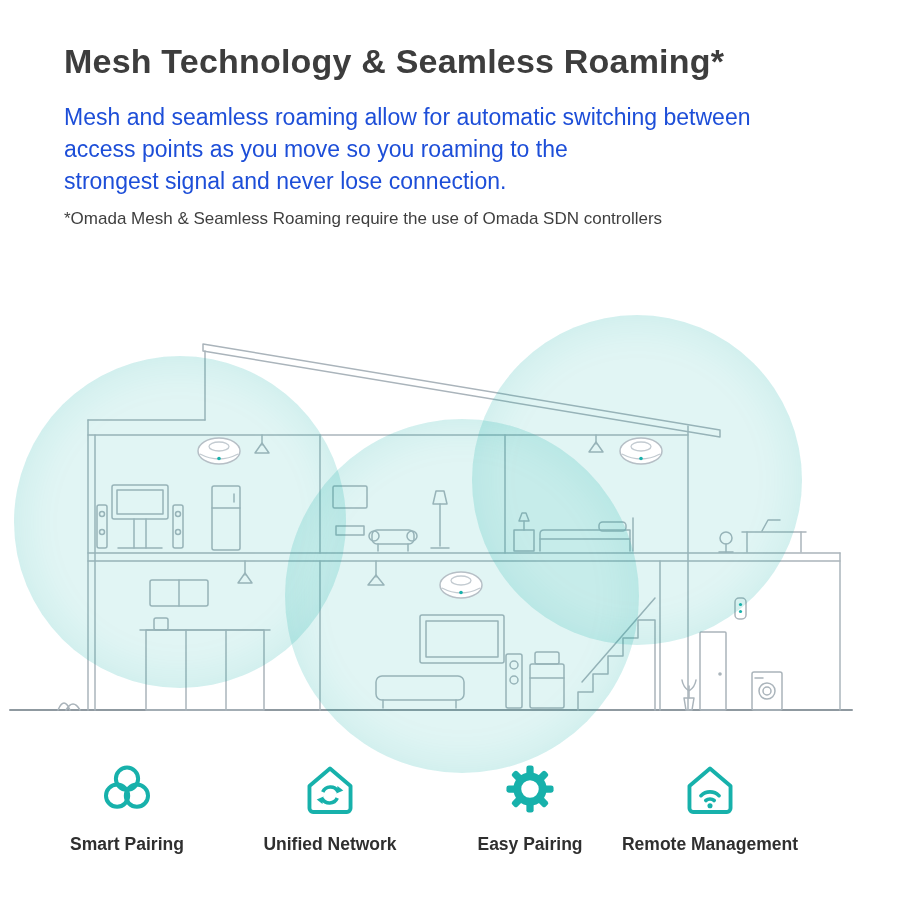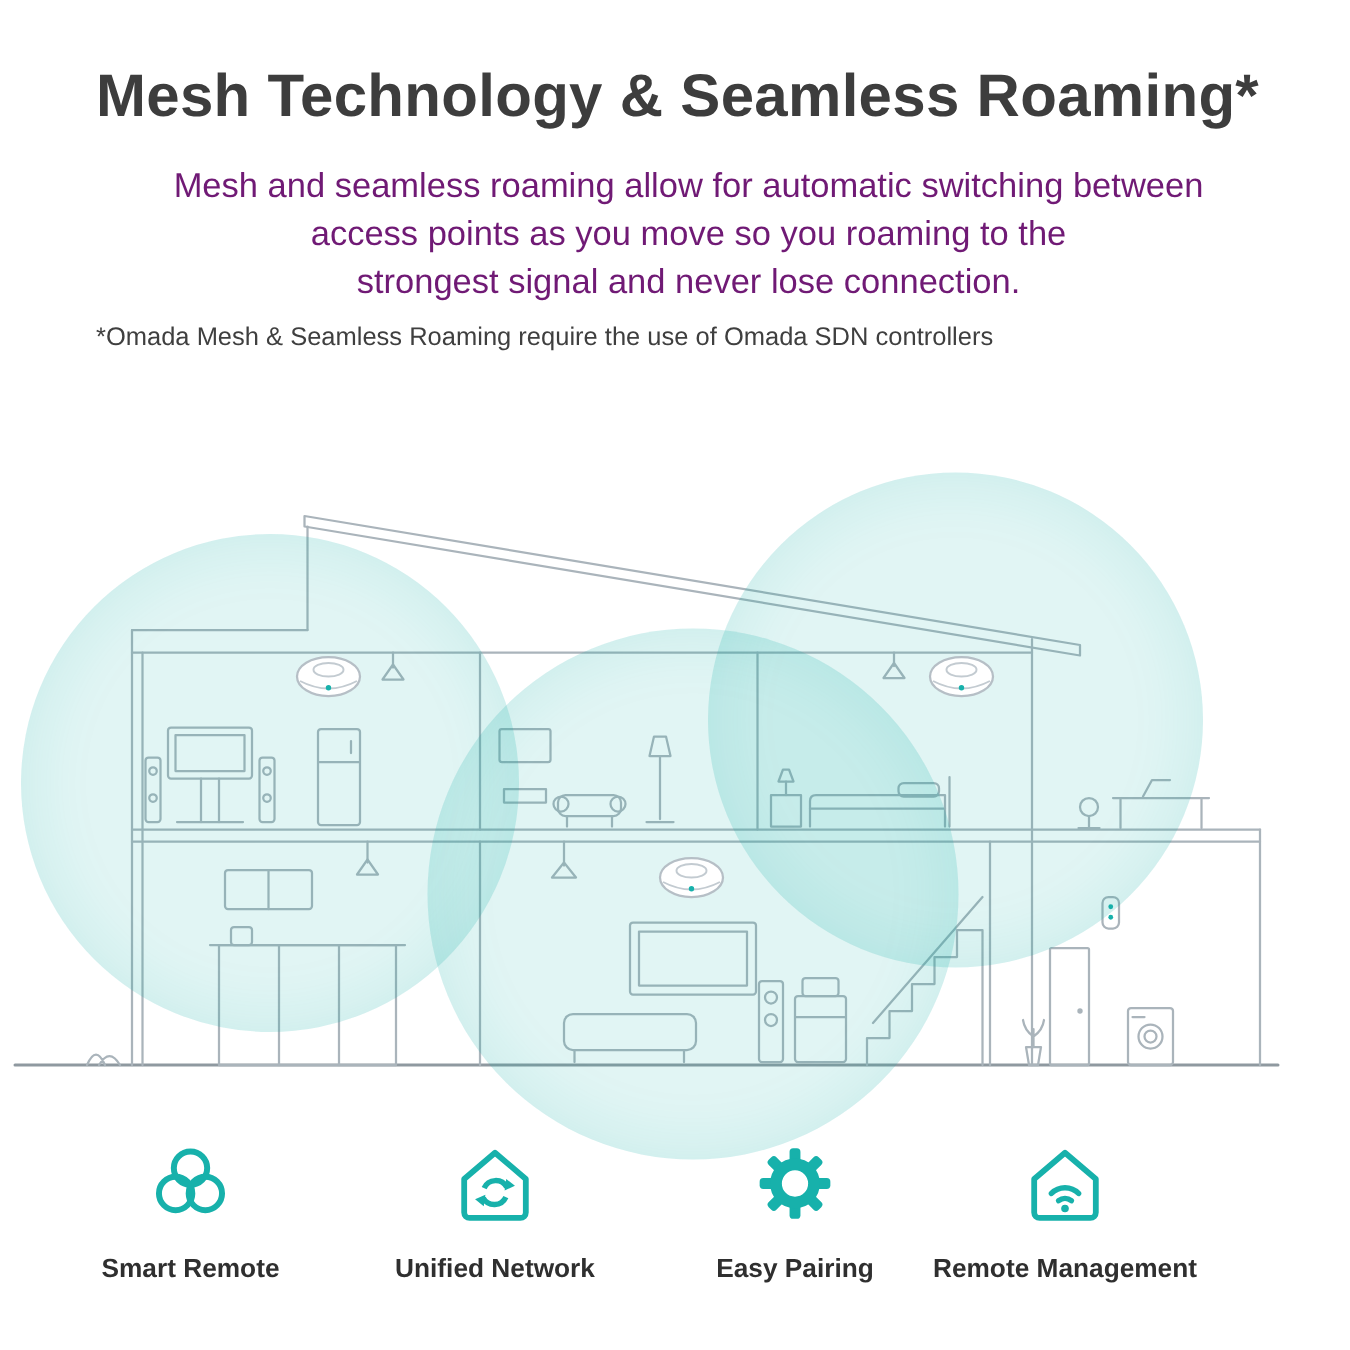--- a/index.html
+++ b/index.html
@@ -1,22 +1,22 @@
 <!DOCTYPE html>
 <html><head>
 <meta charset="utf-8">
 <style>
   html,body{margin:0;padding:0;}
   body{
     width:900px;height:900px;position:relative;overflow:hidden;
     background:#ffffff;font-family:"Liberation Sans","DejaVu Sans",sans-serif;
   }
   .header{position:absolute;left:64px;top:42px;width:790px;}
-  .title{margin:0;font-size:40px;font-weight:700;color:#3d3d3d;letter-spacing:.2px;}
-  .desc{margin:20px 0 0 0;font-size:23px;line-height:32px;color:#701a75;text-align:center;}
+  .title{margin:0;font-size:34px;font-weight:700;color:#3d3d3d;letter-spacing:.2px;}
+  .desc{margin:20px 0 0 0;font-size:23px;line-height:32px;color:#1d4ed8;}
   .footnote{margin:12px 0 0 0;font-size:17px;color:#3f3f3f;}
   .illustration{position:absolute;left:0;top:280px;width:900px;height:500px;}
   .house-svg{position:absolute;left:0;top:0;}
   .coverage{
     position:absolute;border-radius:50%;
     background:rgba(25,178,172,0.13);
     box-shadow:inset 0 0 46px rgba(25,178,172,0.13);
   }
   .c-left {left:14px; top:76px; width:332px;height:332px;}
   .c-right{left:472px;top:35px; width:330px;height:330px;}
@@ -216,21 +216,21 @@
 <div class="feature f1">
   <span class="icon">
     <svg width="58" height="58" viewBox="0 0 48 48">
       <g fill="none" stroke="#17b1ab" stroke-width="3.3">
         <circle cx="24" cy="15.5" r="9.2"></circle>
         <circle cx="15.8" cy="29.5" r="9.2"></circle>
         <circle cx="32.2" cy="29.5" r="9.2"></circle>
       </g>
     </svg>
   </span>
-  <div class="label">Smart Remote</div>
+  <div class="label">Smart Pairing</div>
 </div>
 
 <div class="feature f2">
   <span class="icon">
     <svg width="58" height="58" viewBox="0 0 48 48">
       <path d="M7 21.5 L24 7 L41 21.5 L41 40 A3 3 0 0 1 38 43 L10 43 A3 3 0 0 1 7 40 Z" fill="none" stroke="#17b1ab" stroke-width="3.2" stroke-linejoin="round"></path>
       <path d="M18 26.5 A7 7 0 0 1 30.5 26" fill="none" stroke="#17b1ab" stroke-width="3"></path>
       <polygon points="30.2,21.5 35,25.3 29.3,27.8" fill="#17b1ab"></polygon>
       <path d="M30 31.5 A7 7 0 0 1 17.5 32" fill="none" stroke="#17b1ab" stroke-width="3"></path>
       <polygon points="17.8,36.5 13,32.7 18.7,30.2" fill="#17b1ab"></polygon>

